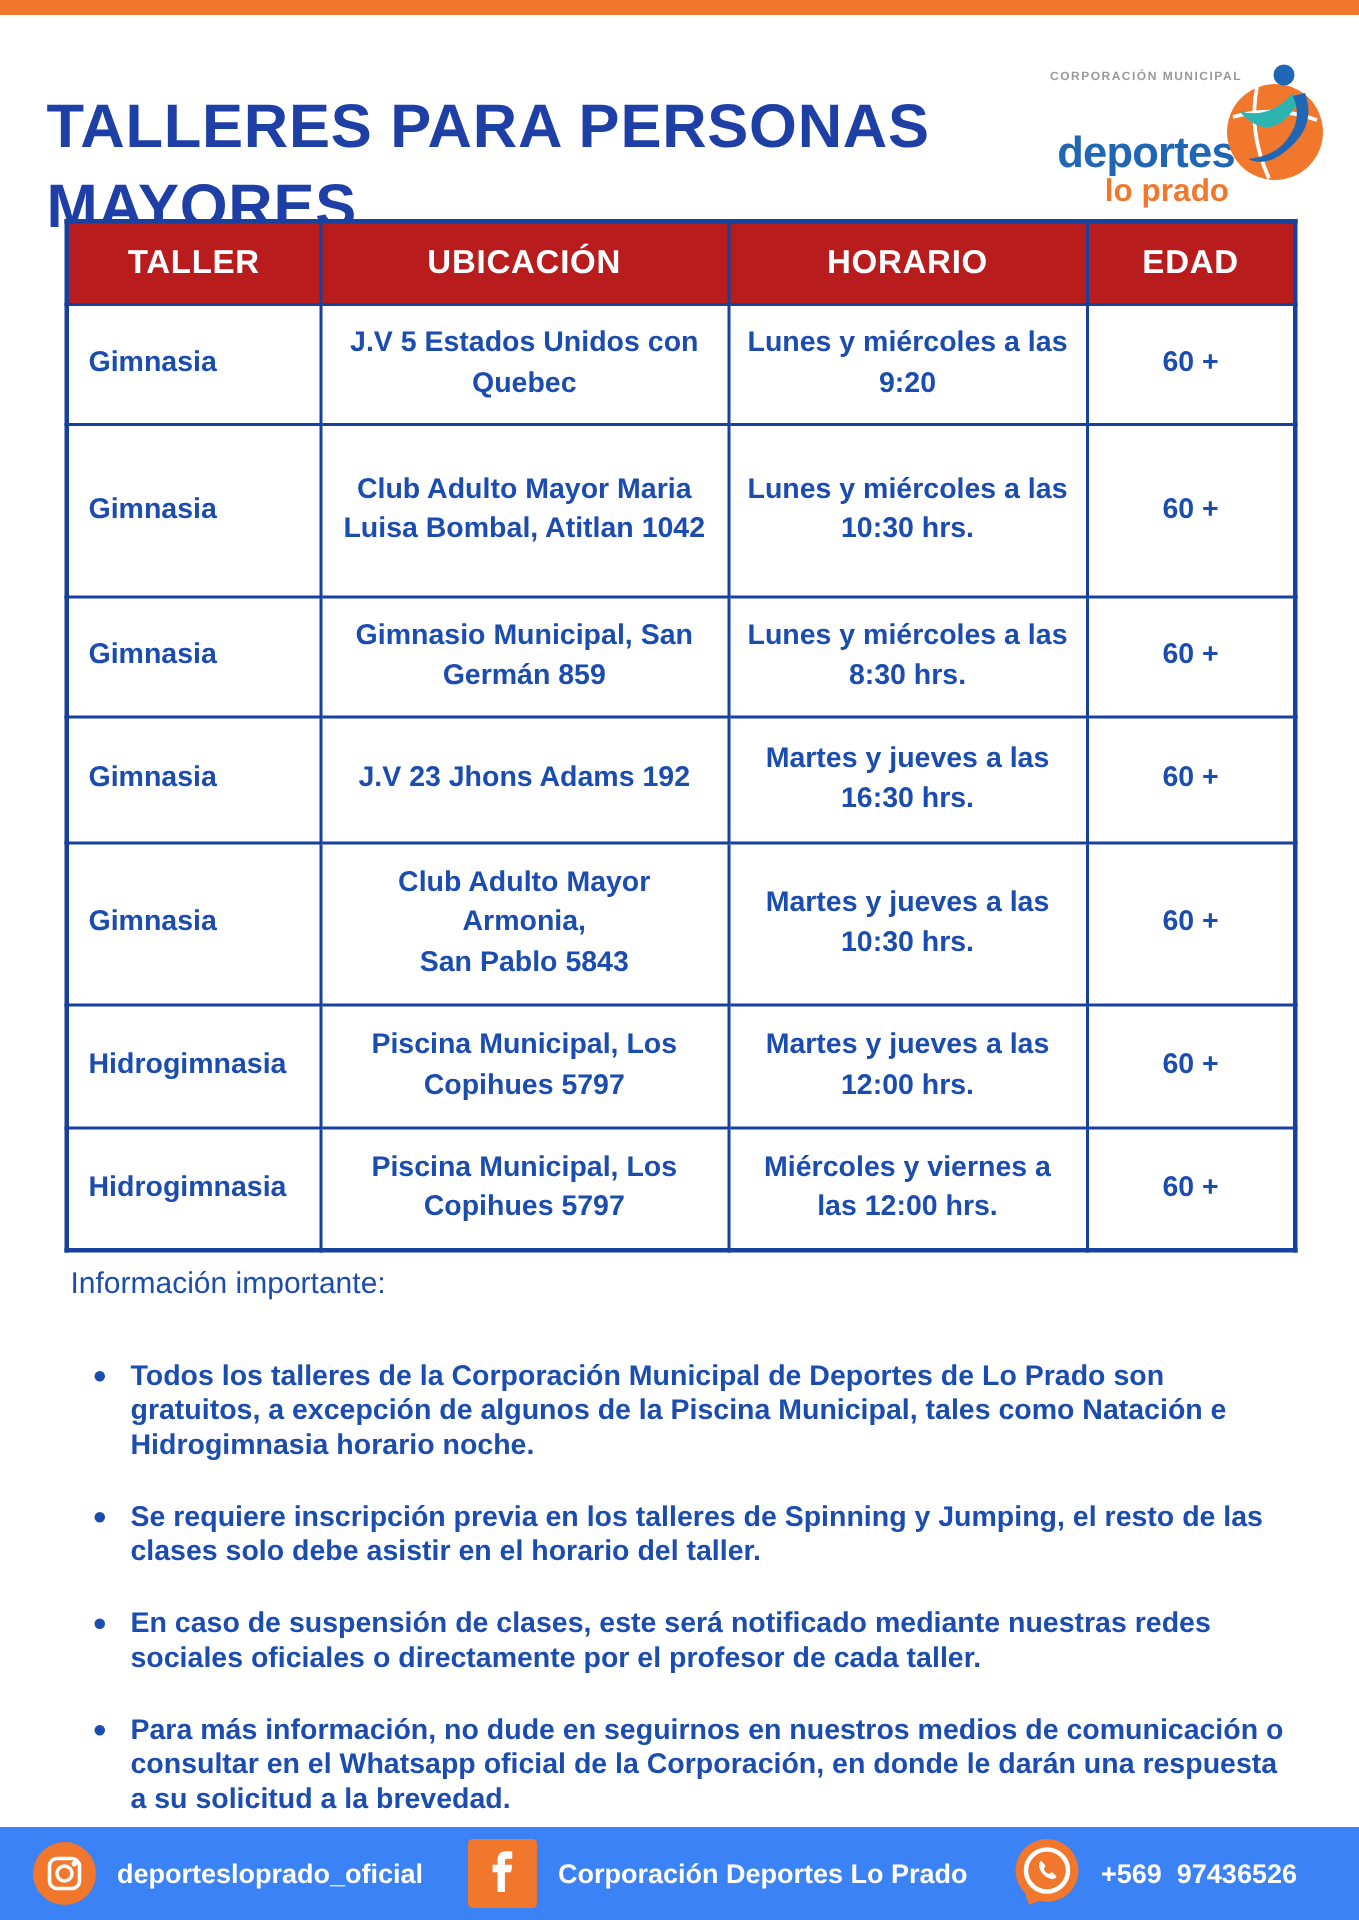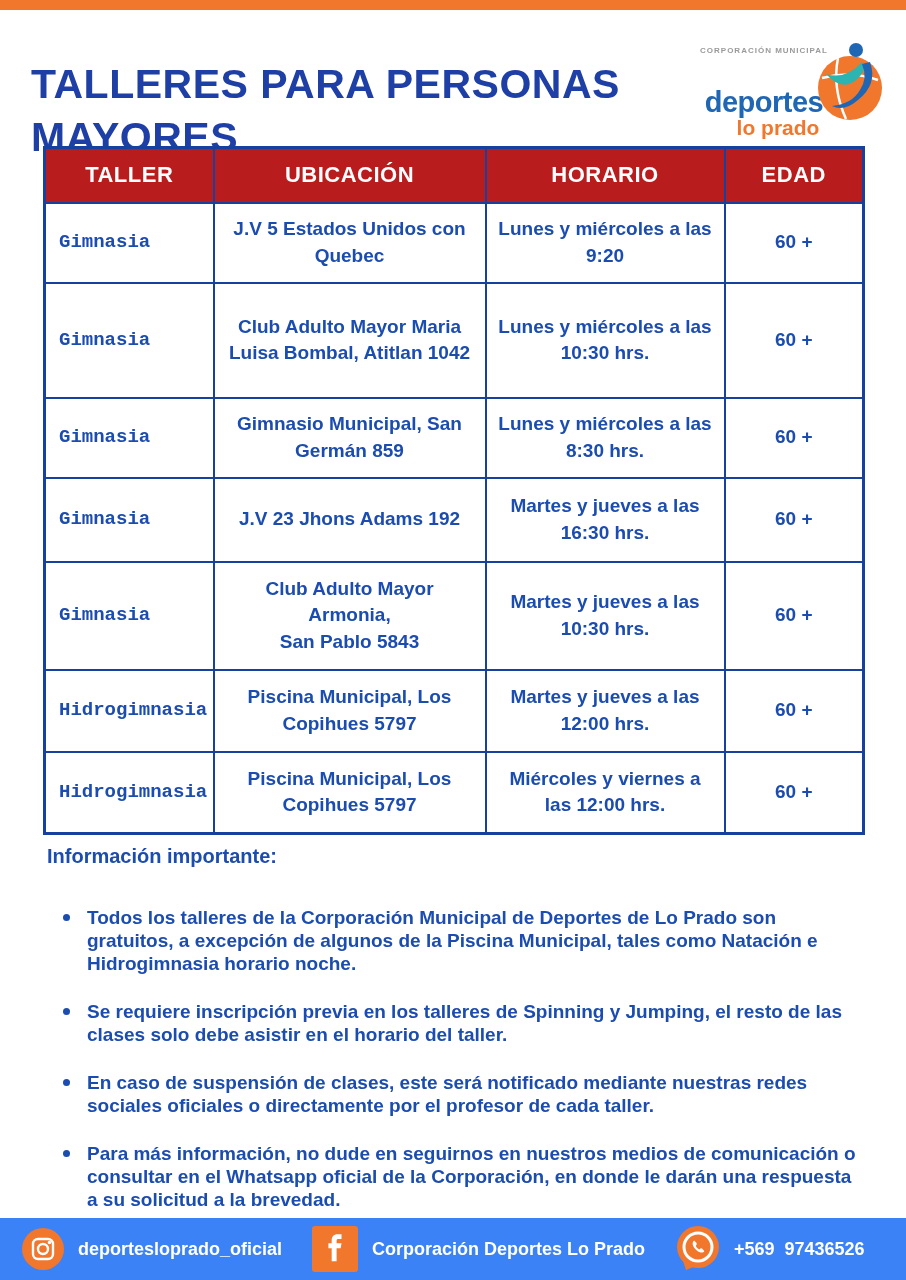--- a/index.html
+++ b/index.html
@@ -32,33 +32,33 @@
   table.schedule th, table.schedule td { border:2px solid #17419E; }
   table.schedule { border:3px solid #17419E; }
   table.schedule th {
     height:55px; background:#b91c1c; color:#ffffff;
     font-size:22px; font-weight:bold; letter-spacing:0.5px; text-align:center;
   }
   table.schedule td {
     color:#1B4CB0; font-size:19px; font-weight:bold;
     text-align:center; line-height:1.38; padding:4px 10px;
   }
-  table.schedule td.col-taller { text-align:left; padding-left:13px;font-family:Liberation Mono, monospace; }
+  table.schedule td.col-taller { text-align:left; padding-left:13px; }
   tbody tr:nth-child(1) { height:80px; }
   tbody tr:nth-child(2) { height:115px; }
   tbody tr:nth-child(3) { height:80px; }
   tbody tr:nth-child(4) { height:84px; }
   tbody tr:nth-child(5) { height:108px; }
   tbody tr:nth-child(6) { height:82px; }
   tbody tr:nth-child(7) { height:82px; }
   .preline { white-space:pre-line;margin-top:32px; }
 
   
   .info { position:absolute; left:47px; top:845px; width:812px; color:#1B4CB0; }
-  .info-heading { font-size:20px; font-weight:bold; }
+  .info-heading { font-size:20px; font-weight:normal; }
   .info-list { list-style:none; margin-top:38px; }
   .info-list li {
     position:relative; padding-left:40px; margin-bottom:25px;
     font-size:19px; font-weight:bold; line-height:23px;
   }
   .info-list li .dot {
     position:absolute; left:16px; top:8px; width:7px; height:7px;
     border-radius:50%; background:#1B4CB0;
   }
 

